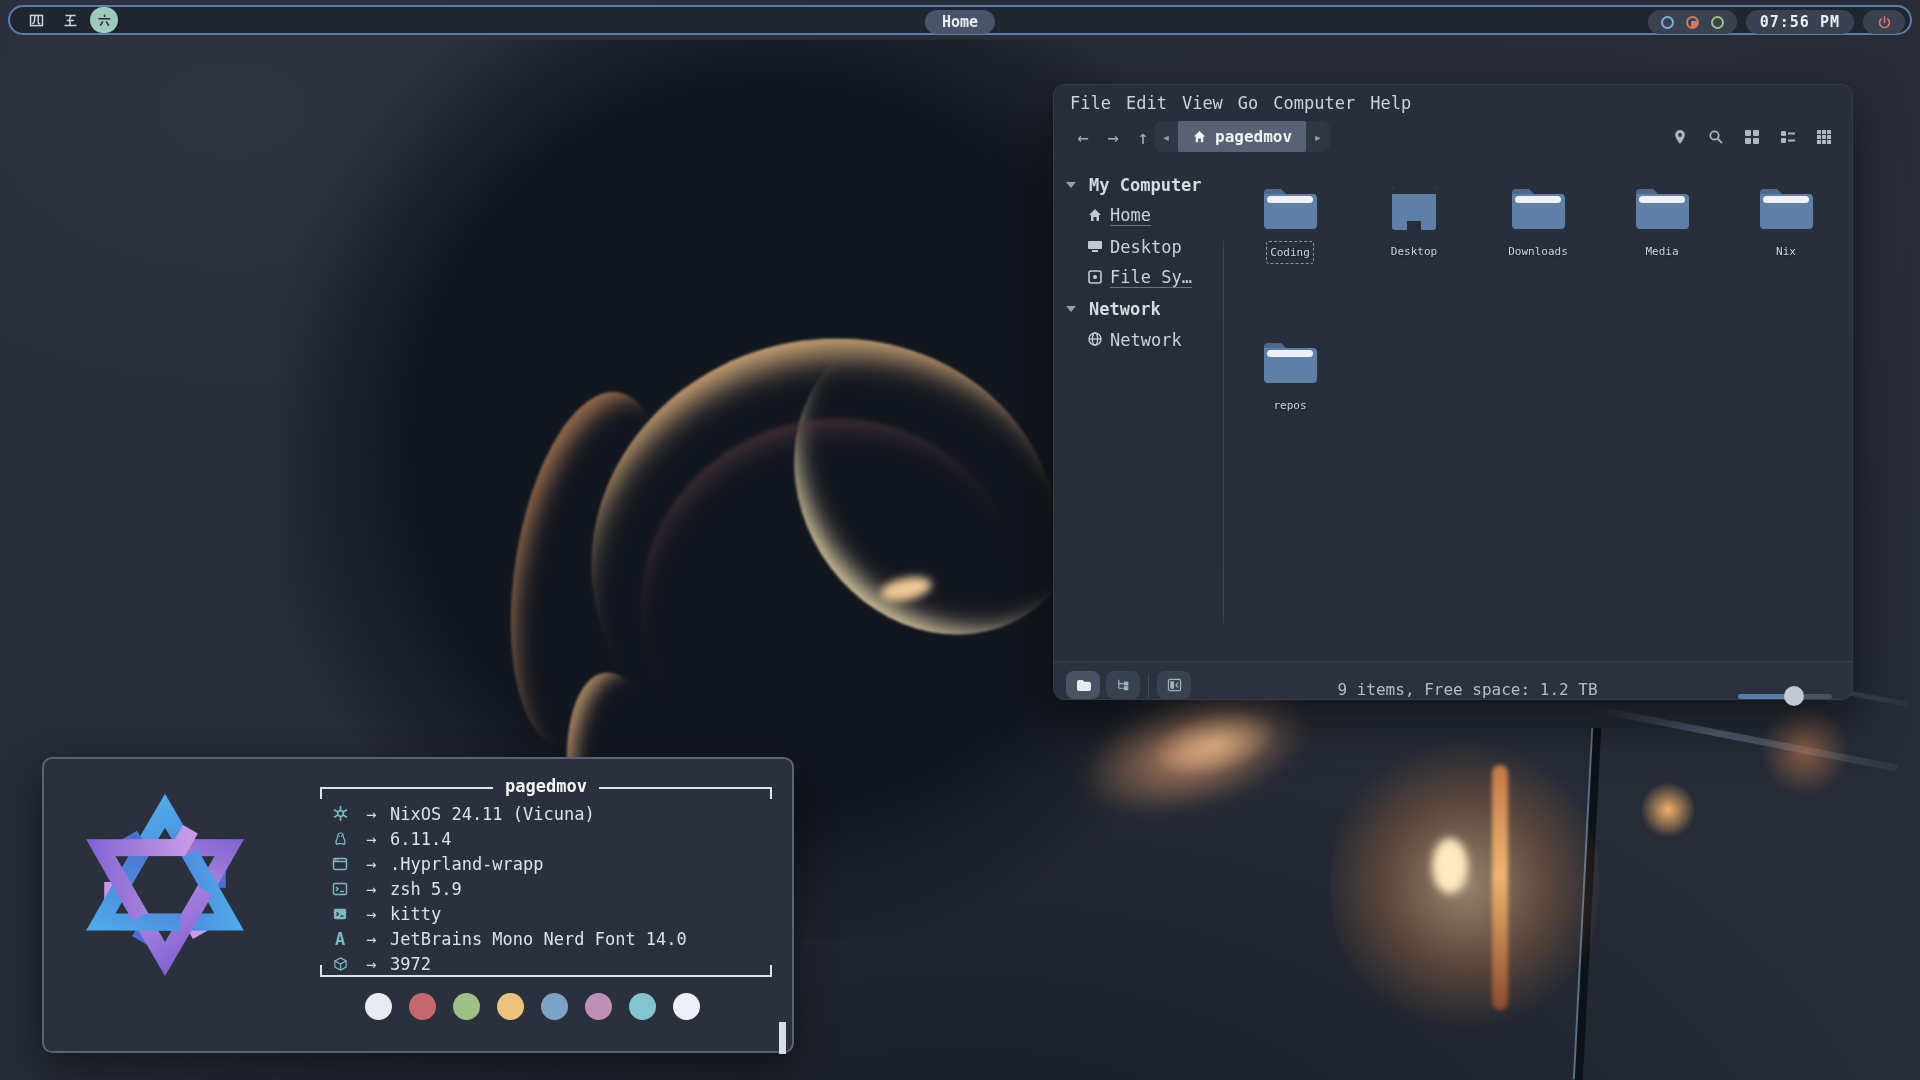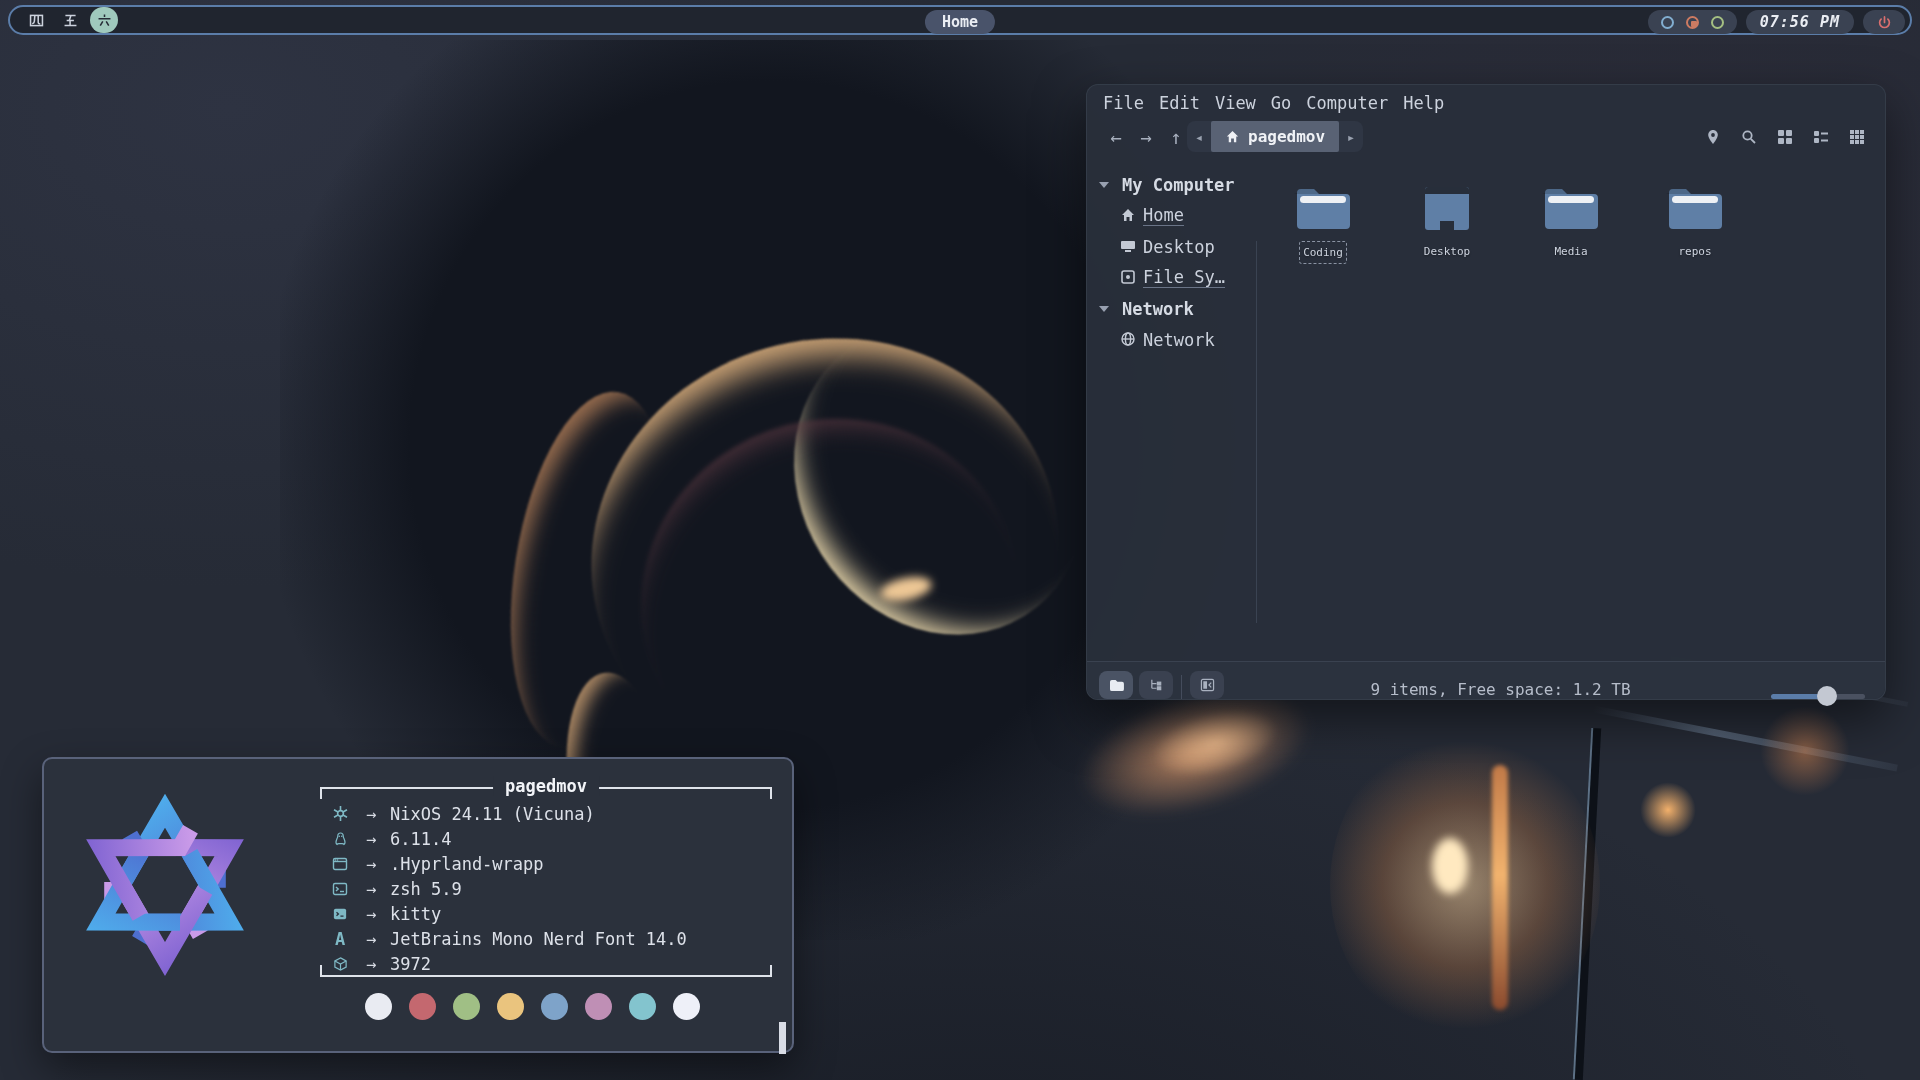--- a/index.html
+++ b/index.html
@@ -66,27 +66,27 @@
     height:24px; padding:0 17px; border-radius:12px; background:#49536a;
     color:#eaedf3; font-size:15px; font-weight:bold; display:flex; align-items:center; }
   #bar-right { position:absolute; right:5px; top:3px; display:flex; gap:9px; align-items:center; }
   .bar-pill { height:24px; border-radius:12px; background:#3a4252; display:flex;
     align-items:center; }
   #tray-pill { padding:0 13px; gap:12px; }
   .tray-ring { width:13px; height:13px; border-radius:50%; border:2px solid #888;
     position:relative; }
   .tray-ring .quad { position:absolute; right:0px; bottom:0px; width:6px; height:6px;
     border-radius:1px; }
-  #clock-pill { padding:0 14px; color:#eaedf3; font-size:15px; font-weight:bold; letter-spacing:1px;font-style:italic; }
+  #clock-pill { padding:0 14px; color:#eaedf3; font-size:15px; font-weight:bold; letter-spacing:1px; }
   #power-pill { width:42px; justify-content:center; }
 
   
   #fm { position:absolute; left:1053px; top:84px; width:800px; height:616px;
     background:rgba(41,47,58,0.96); border:1px solid #46506066; border-radius:12px;
-    box-shadow:0 20px 50px rgba(0,0,0,0.5); color:#ccd2dd;margin-left:33px; }
+    box-shadow:0 20px 50px rgba(0,0,0,0.5); color:#ccd2dd; }
   #fm-menubar { display:flex; gap:15px; padding:8px 0 2px 16px; font-size:17px; color:#ccd2dd; }
   .menu-item { cursor:default; }
   #fm-toolbar { position:relative; height:44px; display:flex; align-items:center; padding:0 14px; }
   .nav-arrow { font-size:19px; color:#a7afbd; width:30px; text-align:center; }
   #pathbar { position:absolute; left:100px; top:6px; height:31px; background:#2f3644;
     border-radius:8px; display:flex; align-items:center; overflow:hidden; }
   .path-chev { width:24px; text-align:center; color:#9aa2b0; font-size:14px; }
   #path-seg { height:31px; background:#596274; display:flex; align-items:center; gap:8px;
     padding:0 14px; color:#f0f2f6; font-weight:bold; font-size:16px; border-radius:2px; }
   #toolbar-icons { position:absolute; right:20px; top:0; height:44px; display:flex;
@@ -341,23 +341,43 @@
         <span class="flabel">Desktop</span>
       </div>
       <div class="fcell">
         <span class="ficon" style="color: rgb(95, 127, 166);">
           <svg width="58" height="48" viewBox="0 0 58 48">
               <path d="M3 8 q0-4 4-4 h13 l5 5 h27 q4 0 4 4 v27 q0 4-4 4 H7 q-4 0-4-4 z" fill="currentColor"></path>
               <path d="M3 8 q0-4 4-4 h13 l5 5 h-25 z" fill="rgba(0,0,0,0.18)"></path>
               <rect x="6" y="11" width="46" height="7" rx="3.5" fill="#eef1f5"></rect>
             </svg>
         </span>
+        <span class="flabel">Downloads</span>
+      </div>
+      <div class="fcell">
+        <span class="ficon" style="color: rgb(95, 127, 166);">
+          <svg width="58" height="48" viewBox="0 0 58 48">
+              <path d="M3 8 q0-4 4-4 h13 l5 5 h27 q4 0 4 4 v27 q0 4-4 4 H7 q-4 0-4-4 z" fill="currentColor"></path>
+              <path d="M3 8 q0-4 4-4 h13 l5 5 h-25 z" fill="rgba(0,0,0,0.18)"></path>
+              <rect x="6" y="11" width="46" height="7" rx="3.5" fill="#eef1f5"></rect>
+            </svg>
+        </span>
         <span class="flabel">Media</span>
       </div>
 
+      <div class="fcell">
+        <span class="ficon" style="color: rgb(95, 127, 166);">
+          <svg width="58" height="48" viewBox="0 0 58 48">
+              <path d="M3 8 q0-4 4-4 h13 l5 5 h27 q4 0 4 4 v27 q0 4-4 4 H7 q-4 0-4-4 z" fill="currentColor"></path>
+              <path d="M3 8 q0-4 4-4 h13 l5 5 h-25 z" fill="rgba(0,0,0,0.18)"></path>
+              <rect x="6" y="11" width="46" height="7" rx="3.5" fill="#eef1f5"></rect>
+            </svg>
+        </span>
+        <span class="flabel">Nix</span>
+      </div>
       <div class="fcell">
         <span class="ficon" style="color: rgb(95, 127, 166);">
           <svg width="58" height="48" viewBox="0 0 58 48">
               <path d="M3 8 q0-4 4-4 h13 l5 5 h27 q4 0 4 4 v27 q0 4-4 4 H7 q-4 0-4-4 z" fill="currentColor"></path>
               <path d="M3 8 q0-4 4-4 h13 l5 5 h-25 z" fill="rgba(0,0,0,0.18)"></path>
               <rect x="6" y="11" width="46" height="7" rx="3.5" fill="#eef1f5"></rect>
             </svg>
         </span>
         <span class="flabel">repos</span>
       </div>

